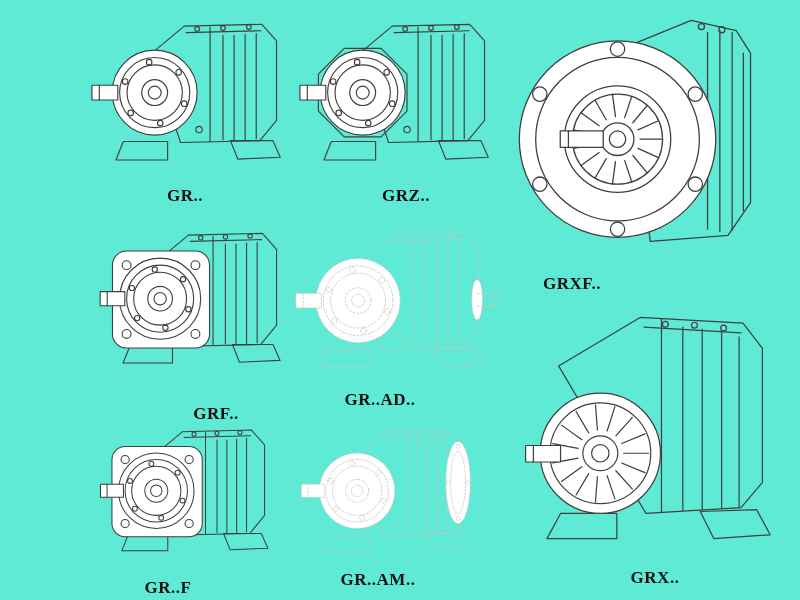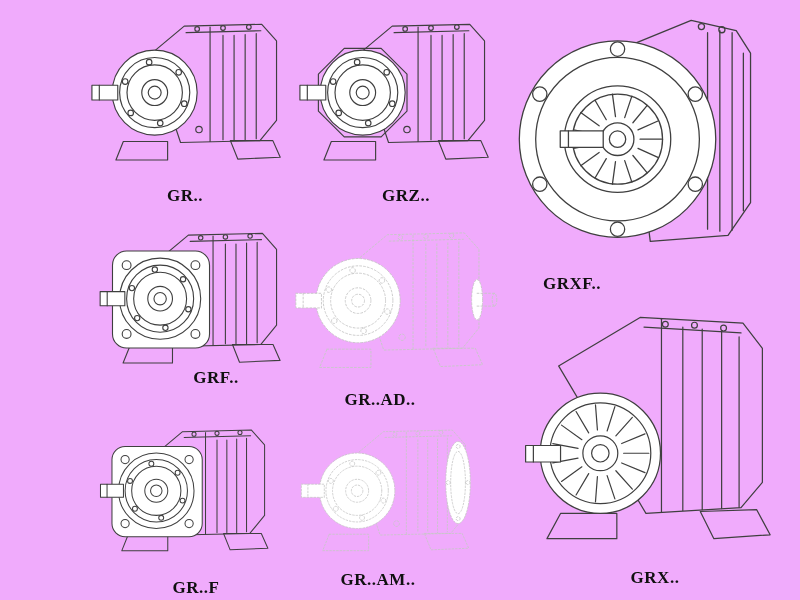--- a/index.html
+++ b/index.html
@@ -1,20 +1,20 @@
 <!DOCTYPE html>
 <html><head>
 <meta charset="utf-8">
 <style>
   html, body { margin: 0; padding: 0; background: #ffffff; }
   .canvas {
     position: relative;
     width: 800px;
     height: 600px;
-    background: #f0abfc;
+    background: #5eead4;
     overflow: hidden;
     font-family: "Liberation Serif", serif;
   }
   .figure { position: absolute; }
   .figure svg { display: block; width: 100%; height: 100%; overflow: visible; }
   svg.art {
     stroke: #3f3f3f;
     fill: none;
     stroke-width: 1.25;
     stroke-linejoin: round;
@@ -162,39 +162,39 @@
   </div>
   <div class="label" style="left:572px; top:274px">GRXF..</div>
 
   <div class="figure" style="left:92px; top:214px; width:198px; height:172px">
     <svg class="art" viewBox="0 0 210 195">
       <use href="#part-housing"></use>
         <use href="#part-flange"></use>
         <use href="#part-boss"></use>
     </svg>
   </div>
-  <div class="label" style="left:216px; top:368px">GRF..</div>
+  <div class="label" style="left:216px; top:404px">GRF..</div>
 
   <div class="figure" style="left:294px; top:212px; width:206px; height:180px">
     <svg class="phantom" viewBox="0 0 225 195">
       <use href="#part-housing"></use>
         <use href="#part-boss"></use>
         <use href="#part-adapter"></use>
     </svg>
   </div>
   <div class="label" style="left:380px; top:390px">GR..AD..</div>
 
   <div class="figure" style="left:90px; top:412px; width:190px; height:160px">
     <svg class="art" viewBox="0 0 210 195">
       <use href="#part-housing"></use>
         <use href="#part-flange"></use>
         <use href="#part-boss"></use>
     </svg>
   </div>
-  <div class="label" style="left:196px; top:578px">GR..F</div>
+  <div class="label" style="left:168px; top:578px">GR..F</div>
 
   <div class="figure" style="left:292px; top:412px; width:200px; height:160px">
     <svg class="phantom" viewBox="0 0 225 195">
       <use href="#part-housing"></use>
         <use href="#part-boss"></use>
         <use href="#part-motor-flange"></use>
     </svg>
   </div>
   <div class="label" style="left:378px; top:570px">GR..AM..</div>
 

